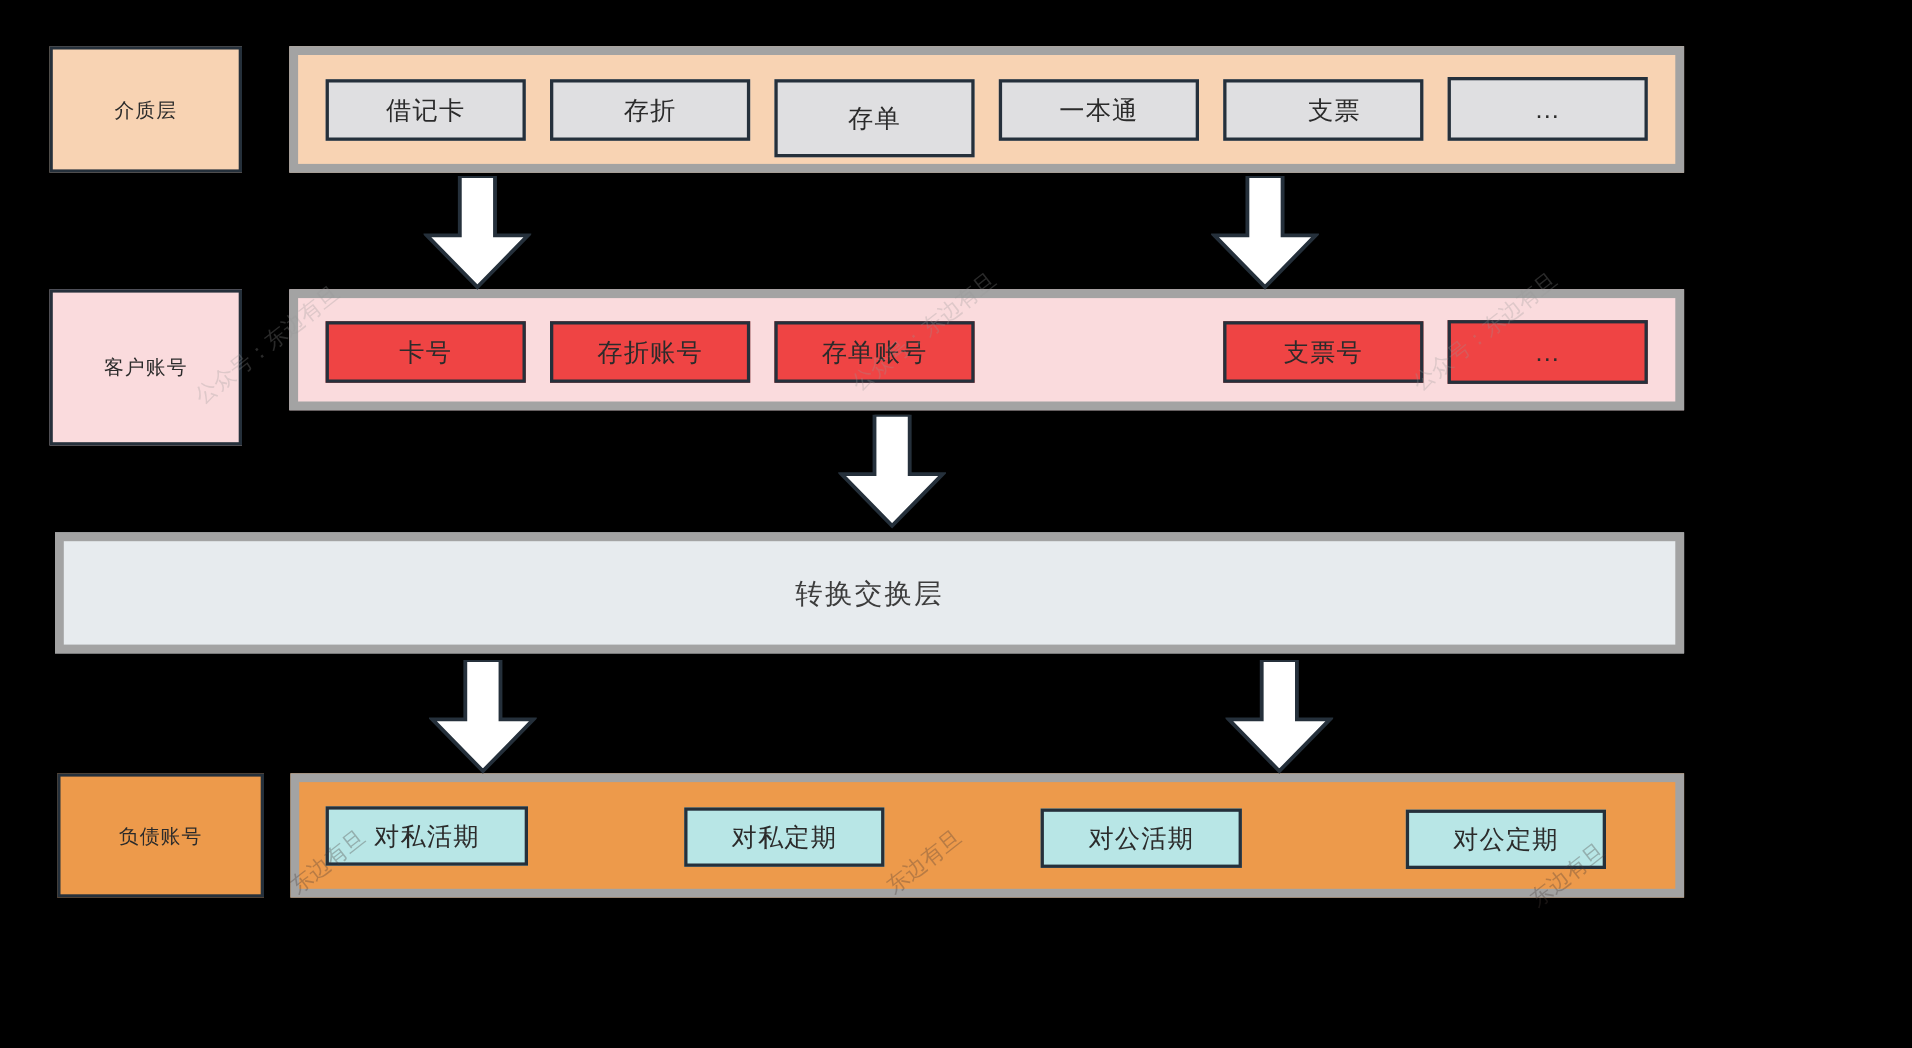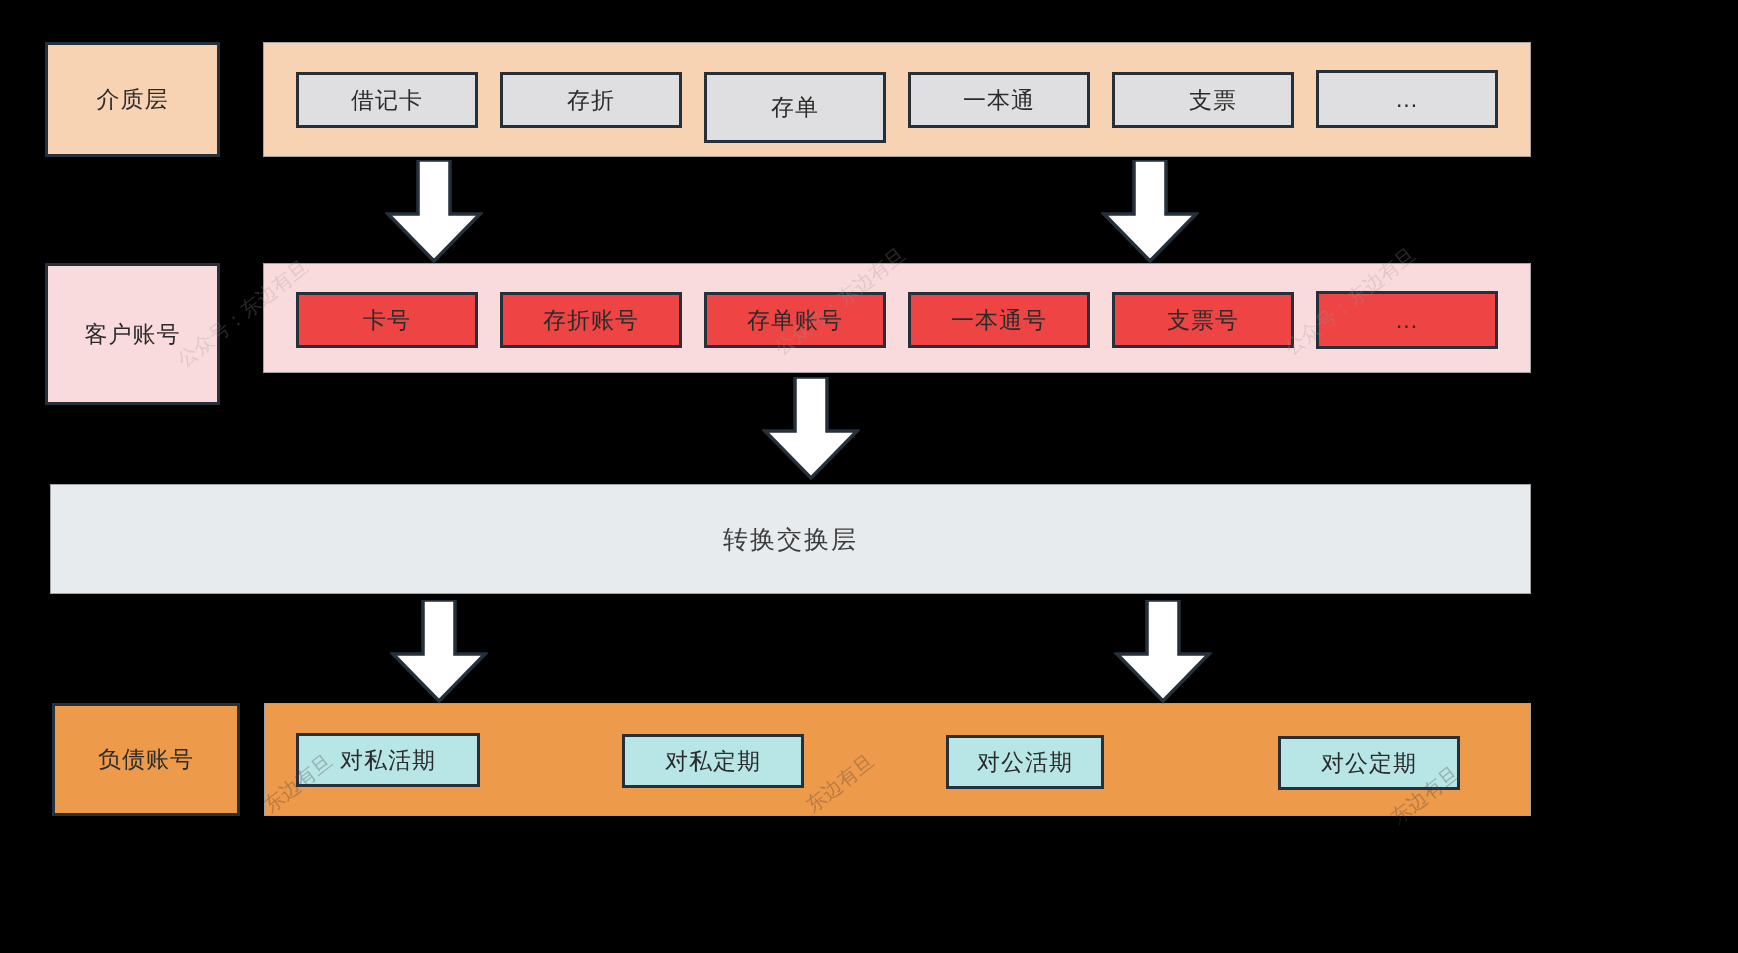--- a/index.html
+++ b/index.html
@@ -10,27 +10,27 @@
     overflow: hidden;
   }
   #stage { position: relative; width: 1738px; height: 953px; background: #000; }
 
   
   .label-box {
     position: absolute;
     display: flex; align-items: center; justify-content: center;
     border: 3px solid #25303b;
     color: #2b2b2b;
-    font-size: 23px;
+    font-size: 18px;
     letter-spacing: 1px;
     z-index: 4;
   }
   .band {
     position: absolute;
-    border: 1px solid #a3a3a3;
+    border: 8px solid #a3a3a3;
     display: flex; align-items: center;
     z-index: 3;
   }
   .chip {
     position: absolute;
     display: flex; align-items: center; justify-content: center;
     border: 3px solid #25303b;
     color: #2b2b2b;
     font-size: 23px;
     letter-spacing: 1px;
@@ -117,23 +117,20 @@
 
   <div class="chip chip-green" style="left:296px; top:292px; width:182px; height:56px;">
     <span>卡号</span>
   </div>
   <div class="chip chip-green" style="left:500px; top:292px; width:182px; height:56px;">
     <span>存折账号</span>
   </div>
   <div class="chip chip-green" style="left:704px; top:292px; width:182px; height:56px;">
     <span>存单账号</span>
   </div>
-  <div class="chip chip-green" style="left:908px; top:292px; width:182px; height:56px;">
-    <span>一本通号</span>
-  </div>
   <div class="chip chip-green" style="left:1112px; top:292px; width:182px; height:56px;">
     <span>支票号</span>
   </div>
   <div class="chip chip-green" style="left:1316px; top:291px; width:182px; height:58px;">
     <span>...</span>
   </div>
 
   <div class="arrow" style="left:762px; top:377px;">
     <svg width="98" height="104" viewBox="0 0 98 104">
       <polygon points="33,0 65,0 65,54 95,54 49,101 3,54 33,54" fill="#ffffff" stroke="#25303b" stroke-width="3.5" stroke-linejoin="miter"></polygon>
@@ -160,21 +157,21 @@
   </div>
 
   <div class="band orange" style="left:264px; top:703px; width:1267px; height:113px;"></div>
 
   <div class="chip chip-cyan" style="left:296px; top:733px; width:184px; height:54px;">
     <span>对私活期</span>
   </div>
   <div class="chip chip-cyan" style="left:622px; top:734px; width:182px; height:54px;">
     <span>对私定期</span>
   </div>
-  <div class="chip chip-cyan" style="left:946px; top:735px; width:158px; height:54px;">
+  <div class="chip chip-cyan" style="left:946px; top:735px; width:183px; height:54px;">
     <span>对公活期</span>
   </div>
   <div class="chip chip-cyan" style="left:1278px; top:736px; width:182px; height:54px;">
     <span>对公定期</span>
   </div>
 
   <div class="wm light" style="left:163px; top:300px; transform:rotate(-38deg);">公众号：东边有旦</div>
   <div class="wm light" style="left:760px; top:288px; transform:rotate(-38deg);">公众号：东边有旦</div>
   <div class="wm light" style="left:1270px; top:288px; transform:rotate(-38deg);">公众号：东边有旦</div>
   <div class="wm dark" style="left:258px; top:770px; transform:rotate(-38deg);">东边有旦</div>

